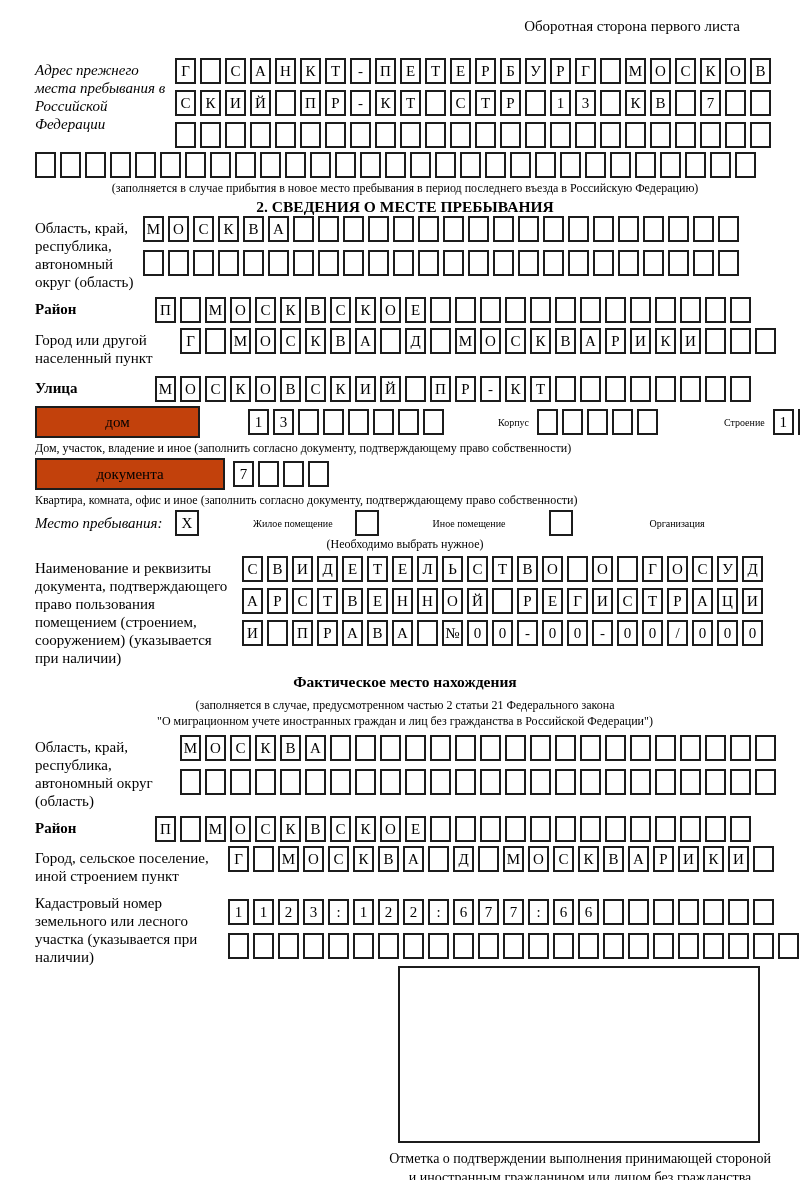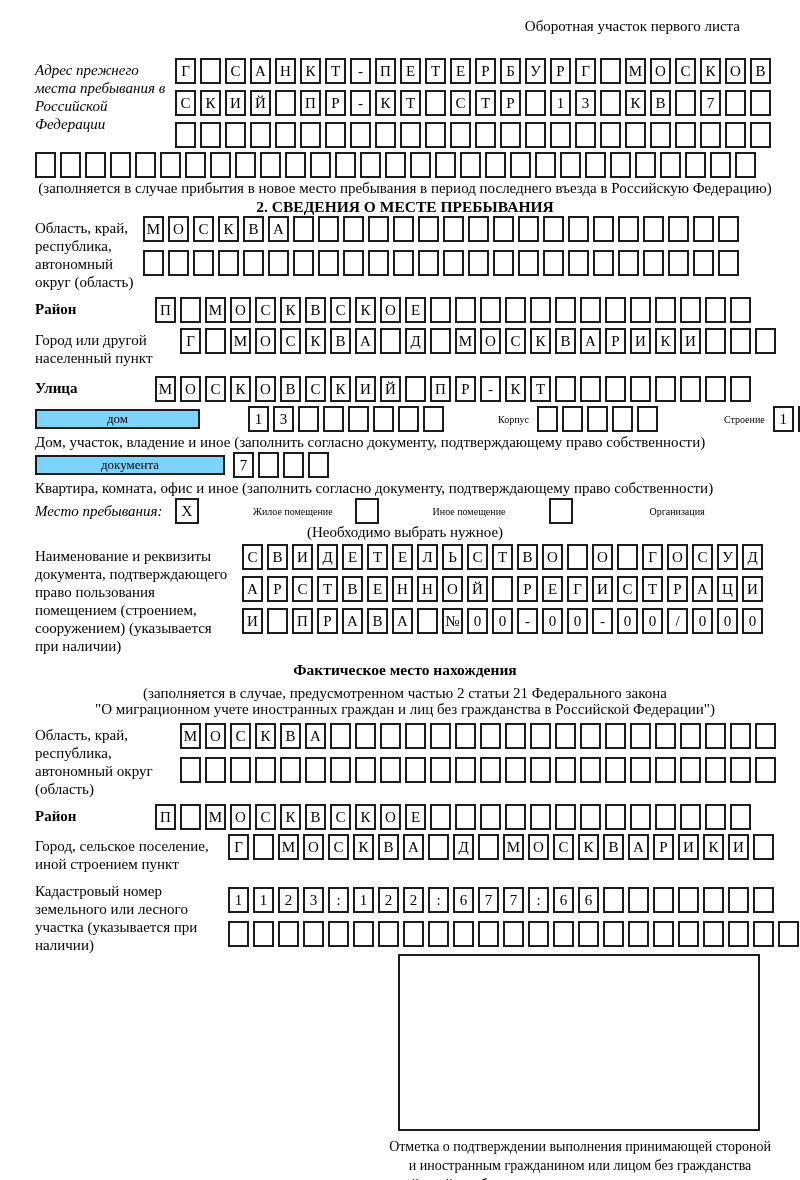--- a/index.html
+++ b/index.html
@@ -41,38 +41,38 @@
     width: 21px; height: 26px;
     border: 2px solid #1c1c1c;
     display: flex; align-items: center; justify-content: center;
     font-size: 15px; line-height: 1;
     flex: 0 0 auto;
     background: #fff;
   }
   .rows-stack { display: flex; flex-direction: column; gap: 8px; }
   .rows-stack.g6 { gap: 6px; }
   .note {
-    font-size: 15px;
+    font-size: 12px;
     line-height: 16px;
     text-align: center;
   }
   .note.left { text-align: left; }
   .sec-title {
     text-align: center;
     font-weight: bold;
     font-size: 15.5px;
     line-height: 18px;
   }
   .wbox {
     border: 2px solid #1c1c1c;
-    height: 20px;
+    height: 32px;
     display: flex; align-items: center; justify-content: center;
-    font-size: 13px;
+    font-size: 15px;
     flex: 0 0 auto;
-    background: #7dd3fc;
+    background: #c2410c;
   }
   .wbox.dom { width: 165px; }
   .wbox.kv { width: 190px; }
   .inline-lbl { font-size: 10px; padding: 4px 8px 0 10px; flex: 0 0 auto; margin-left: 44px; }
   .cb {
     width: 24px; height: 26px;
     border: 2px solid #1c1c1c;
     display: flex; align-items: center; justify-content: center;
     font-size: 15px;
     flex: 0 0 auto;
@@ -93,21 +93,21 @@
     line-height: 19px;
     text-align: center;
   }
   .pad-top8 { padding-top: 8px; }
 </style>
 </head>
 <body>
 
 <div class="page">
 
-  <div class="hdr-title">Оборотная участок первого листа</div>
+  <div class="hdr-title">Оборотная сторона первого листа</div>
 
   <div class="row mt22">
     <div class="lbl w140">Адрес прежнего места пребывания в Российской Федерации</div>
     <div class="rows-stack g6">
       <div class="cells">
           <div class="cell">Г</div>
           <div class="cell"></div>
           <div class="cell">С</div>
           <div class="cell">А</div>
           <div class="cell">Н</div>

